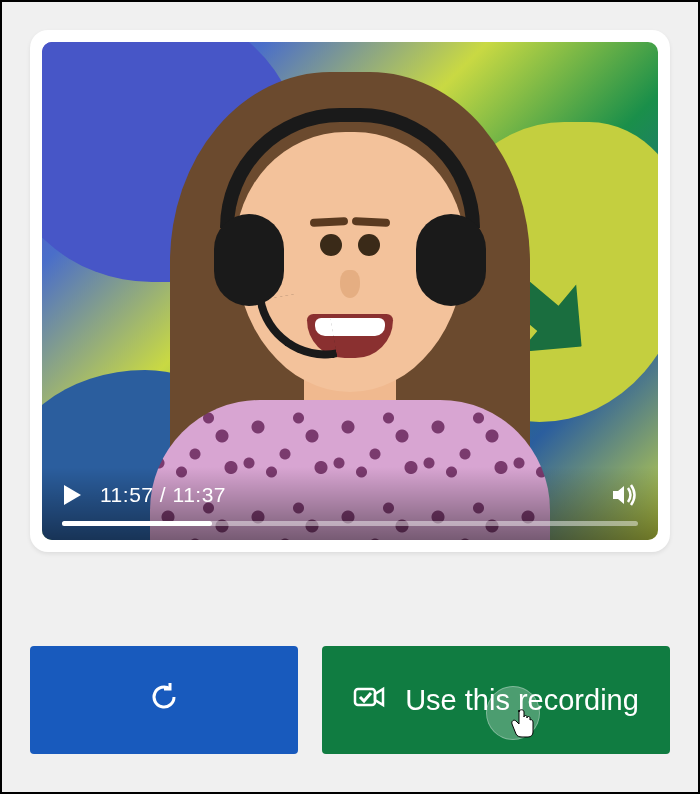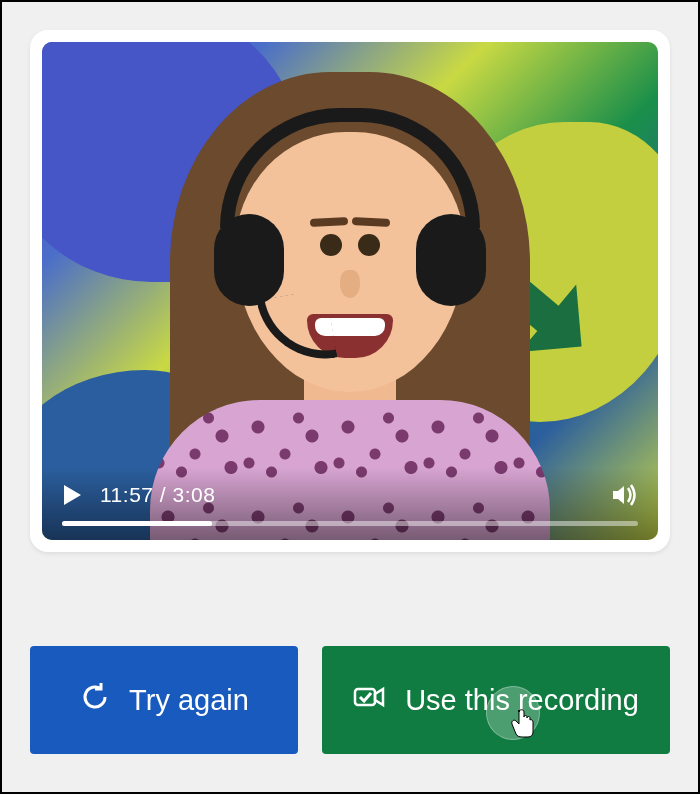--- a/index.html
+++ b/index.html
@@ -331,21 +331,21 @@
       <div class="headset-micboom"></div>
 
       <div class="video-controls">
         <div class="controls-row">
           <span class="play-icon">
             <svg width="20" height="22" viewBox="0 0 20 22">
                 <polygon points="2,1 19,11 2,21"></polygon>
               </svg>
           </span>
           <span class="time-text">
-            <span>11:57</span><span> / </span><span>3:08</span>
+            <span>11:57</span><span> / </span><span>11:37</span>
           </span>
           <span class="spacer"></span>
           <span class="volume-icon">
             <svg width="26" height="22" viewBox="0 0 26 22">
               <polygon points="1,7 6,7 12,2 12,20 6,15 1,15"></polygon>
               <path d="M16 4 Q21 11 16 18" stroke="#fff" stroke-width="2.5" fill="none"></path>
               <path d="M19 1 Q26 11 19 21" stroke="#fff" stroke-width="2.5" fill="none"></path>
             </svg>
           </span>
         </div>
@@ -357,21 +357,20 @@
   </div>
 
   <div class="button-row">
     <button class="btn btn-blue">
       <span>
         <svg width="32" height="32" viewBox="0 0 32 32" stroke-width="3">
           <path d="M26 16 A10 10 0 1 1 22 8"></path>
           <polyline points="22,2 22,8 16,8" stroke-linejoin="miter"></polyline>
         </svg>
       </span>
-      <span>Try again</span>
     </button>
 
     <button class="btn btn-green">
       <span>
         <svg width="34" height="28" viewBox="0 0 34 28" stroke-width="2.5">
           <rect x="2" y="6" width="20" height="16" rx="3"></rect>
           <polygon points="22,11 30,6 30,22 22,17" fill="none"></polygon>
           <polyline points="7,14 11,18 18,10" stroke-width="3"></polyline>
         </svg>
       </span>

